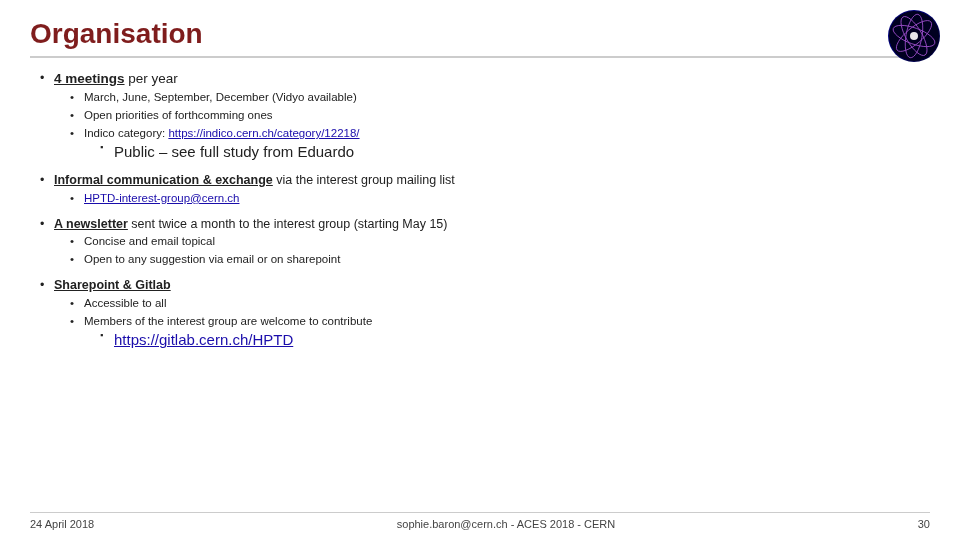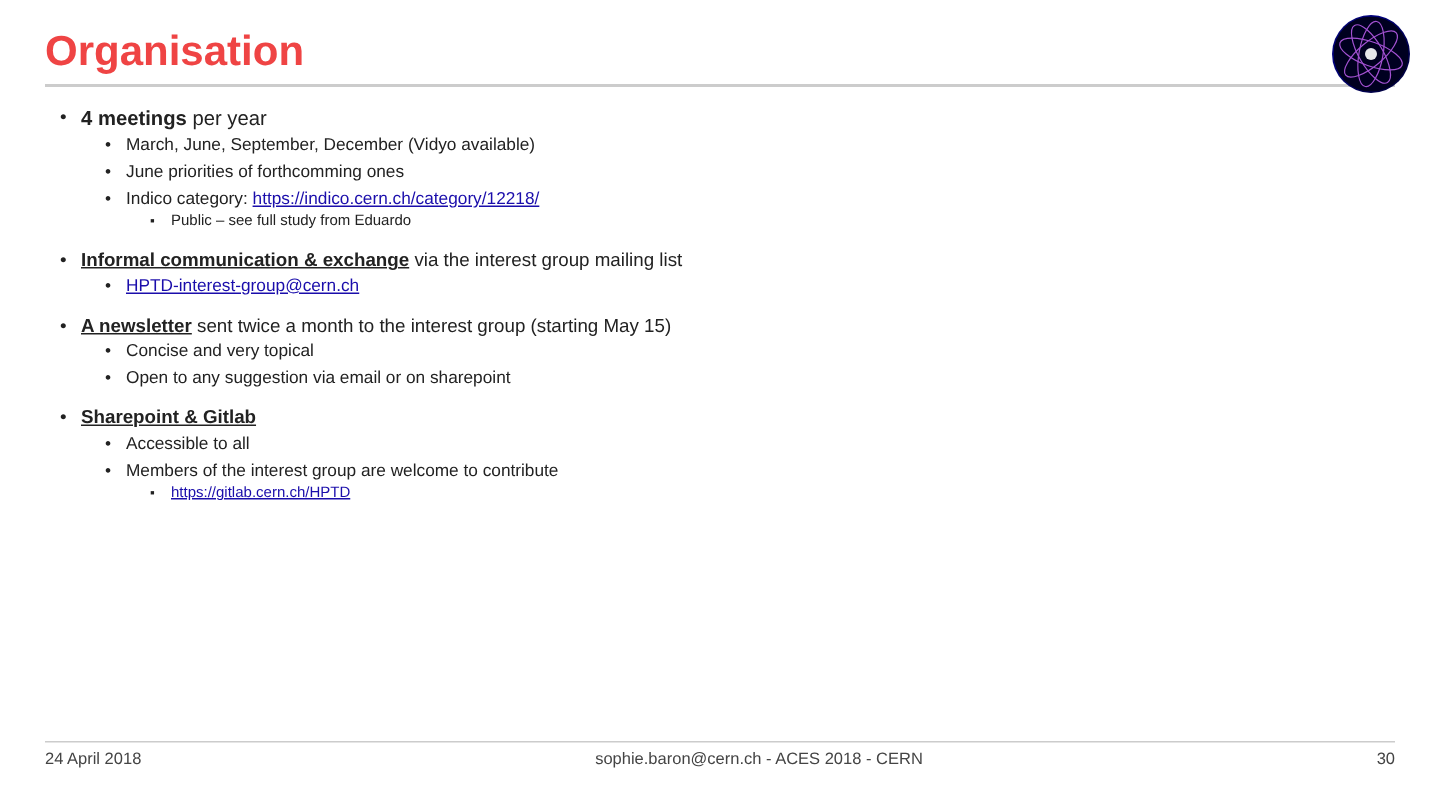--- a/index.html
+++ b/index.html
@@ -17,21 +17,21 @@
     .slide {
       width: 960px;
       height: 540px;
       padding: 18px 30px 10px 30px;
       position: relative;
     }
 
     .title {
       font-size: 28px;
       font-weight: bold;
-      color: #ef4444;
+      color: #7f1d1d;
       margin-bottom: 12px;
       border-bottom: 2px solid #ccc;
       padding-bottom: 6px;
     }
 
     .logo {
       position: absolute;
       top: 10px;
       right: 20px;
       width: 52px;
@@ -99,40 +99,40 @@
 
     ul.level3 {
       list-style: none;
       padding-left: 16px;
     }
 
     ul.level3 > li {
       position: relative;
       padding-left: 14px;
       margin-bottom: 2px;
-      font-size: 10px;
+      font-size: 15px;
       line-height: 1.4;
     }
 
     ul.level3 > li::before {
       content: "▪";
       position: absolute;
       left: 0;
       top: 0;
       font-size: 9px;
     }
 
     a {
       color: #1a0dab;
       text-decoration: underline;
     }
 
     .footer {
       position: absolute;
-      bottom: 28px;
+      bottom: 10px;
       left: 30px;
       right: 30px;
       display: flex;
       justify-content: space-between;
       font-size: 11px;
       color: #444;
       border-top: 1px solid #ccc;
       padding-top: 5px;
     }
 
@@ -161,25 +161,25 @@
   </div>
 
   <h1 class="title">Organisation</h1>
 
   <div class="content">
 
     <div class="section">
       <ul class="level1">
         <li>
           <span class="bullet-main">
-            <span class="bold underline" style="text-align:right;">4 meetings</span><span> per  year</span>
+            <span class="bold underline" style="text-decoration:underline;text-align:right;">4 meetings</span><span> per  year</span>
           </span>
           <ul class="level2">
             <li>March, June, September, December (Vidyo available)</li>
-            <li>June priorities of forthcomming ones</li>
+            <li>Open priorities of forthcomming ones</li>
             <li>
               <span>Indico category: </span>
               <a href="#">https://indico.cern.ch/category/12218/</a>
               <ul class="level3">
                 <li>Public – see full study from Eduardo</li>
               </ul>
             </li>
           </ul>
         </li>
       </ul>
@@ -196,21 +196,21 @@
           </ul>
         </li>
       </ul>
     </div>
 
     <div class="section">
       <ul class="level1">
         <li>
           <span class="bold" style="text-decoration:underline;">A newsletter</span><span> sent twice a month to the interest group (starting May 15)</span>
           <ul class="level2">
-            <li>Concise and very topical</li>
+            <li>Concise and email topical</li>
             <li>Open to any suggestion via email or on sharepoint</li>
           </ul>
         </li>
       </ul>
     </div>
 
     <div class="section">
       <ul class="level1">
         <li>
           <span class="bold" style="text-decoration:underline;">Sharepoint &amp; Gitlab</span>

